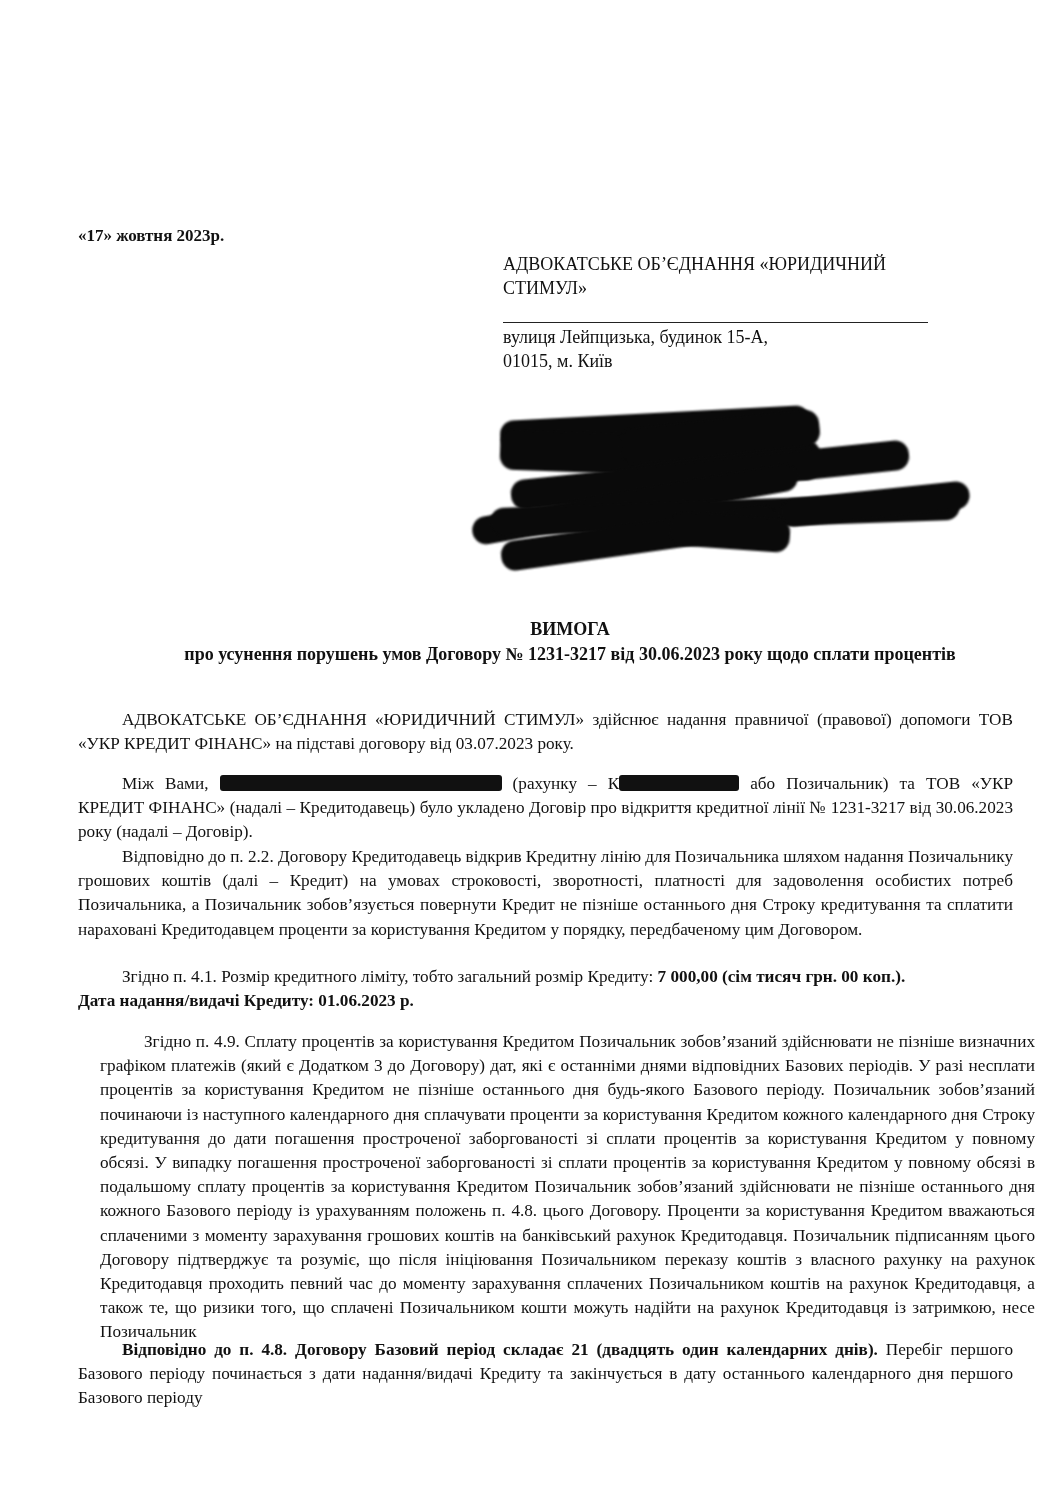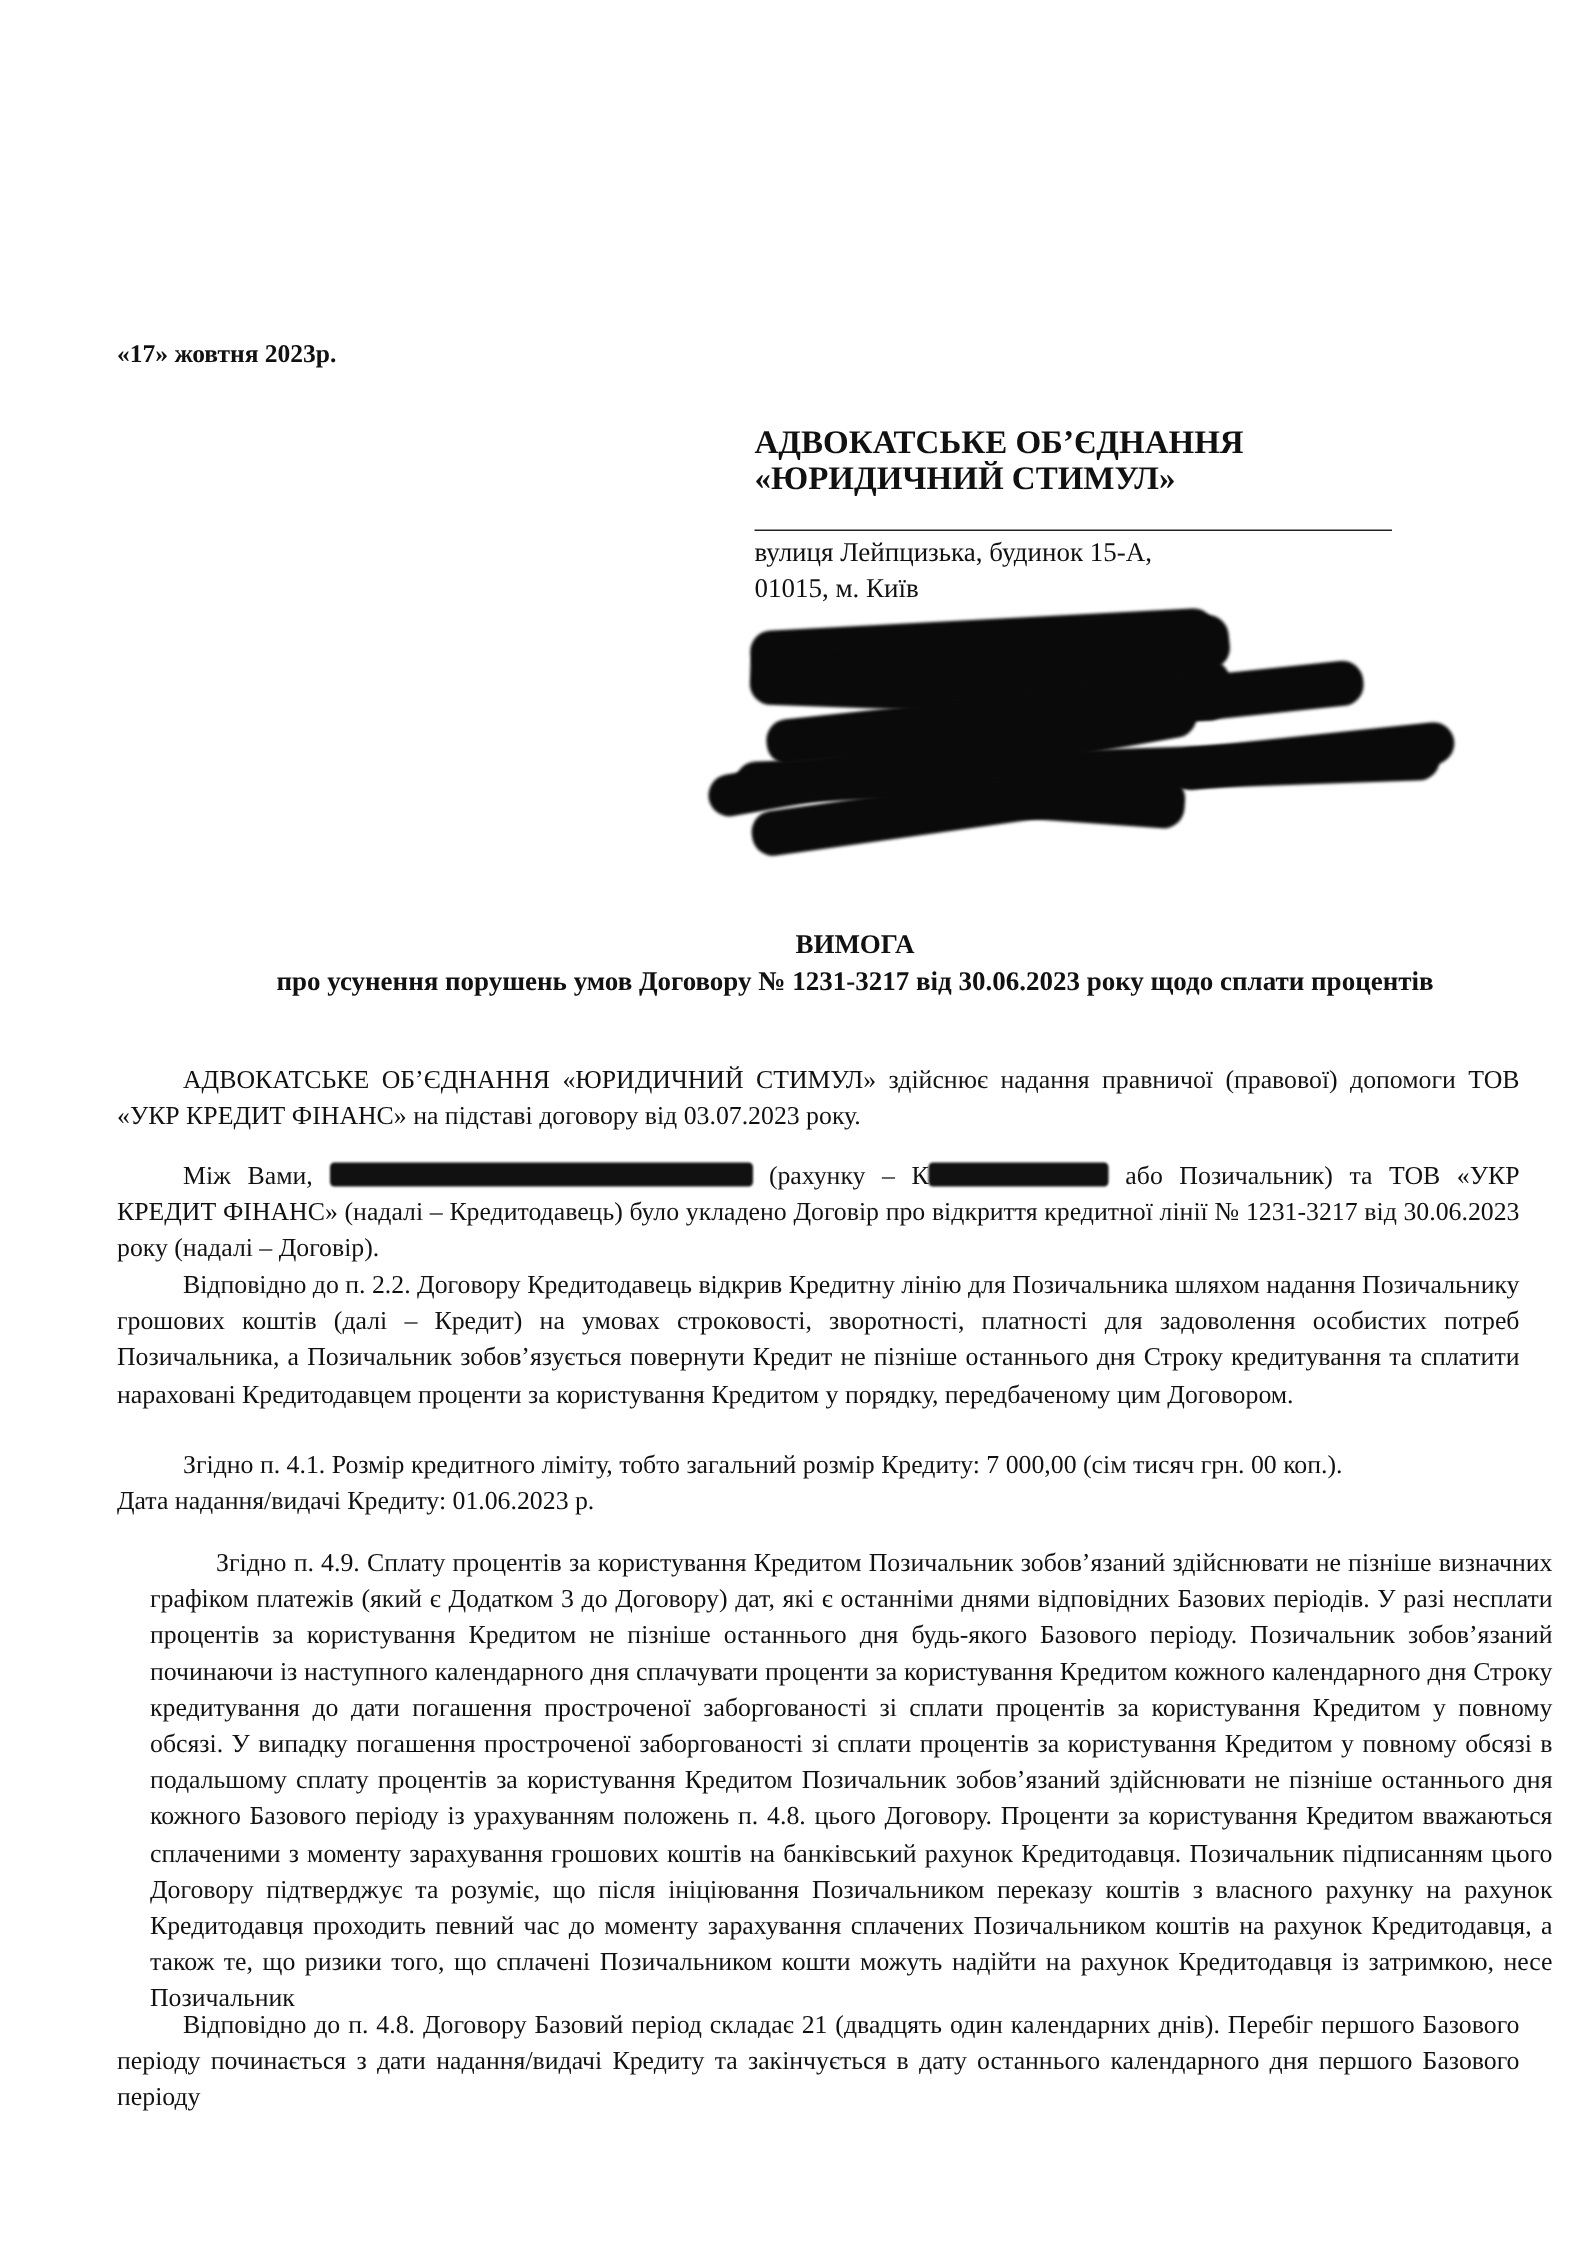--- a/index.html
+++ b/index.html
@@ -1,29 +1,29 @@
 <!DOCTYPE html>
 <html><head>
 <meta charset="utf-8">
 <style>
   html, body { margin: 0; padding: 0; background: #ffffff; }
   body { width: 1061px; height: 1500px; position: relative; overflow: hidden;
          font-family: "Liberation Serif", "DejaVu Serif", serif; color: #111; }
   .page { position: absolute; left: 0; top: 0; width: 894px; height: 1500px; }
   .date { position: absolute; left: 78px; top: 226px; font-weight: bold; font-size: 17px; }
   .recipient { position: absolute; left: 503px; top: 252px; width: 430px; font-size: 18px; line-height: 24px; }
-  .recipient .org { font-weight: bold; font-size: 22px; margin-top: 31px; }
+  .recipient .org { font-weight: normal; font-size: 18px; }
   .recipient .rule { border-bottom: 1px solid #222; width: 425px; margin: 22px 0 2px 0; height: 0; }
   .redact-block { position: absolute; left: 470px; top: 405px; width: 530px; height: 165px; }
   .redact-stroke { position: absolute; background: #0a0a0a; border-radius: 14px; filter: blur(1px); }
   .title { position: absolute; left: 140px; top: 617px; width: 860px; text-align: center;
            font-weight: bold; font-size: 18px; line-height: 25px; }
   .body { position: absolute; left: 78px; width: 935px; font-size: 17.2px; line-height: 24.2px; text-align: justify; }
   .body p { margin: 0; text-indent: 44px; }
-  .b { font-weight: normal; }
+  .b { font-weight: bold; }
   .redact-inline { display: inline-block; background: #111; height: 16px; vertical-align: -2px; border-radius: 3px; filter: blur(0.6px); }
 </style>
 </head>
 <body>
 
 <div class="page">
 
   <div class="date">«17» жовтня 2023р.</div>
 
   <div class="recipient">

